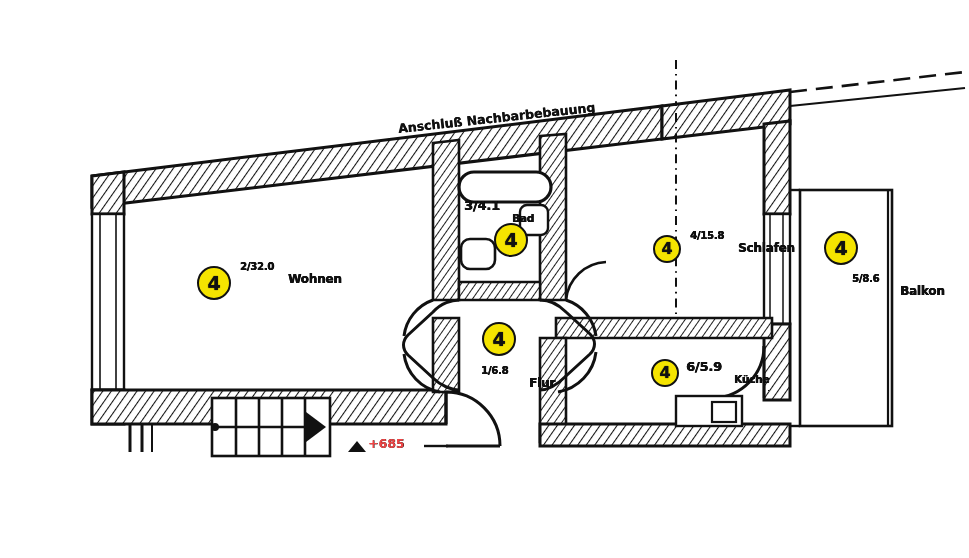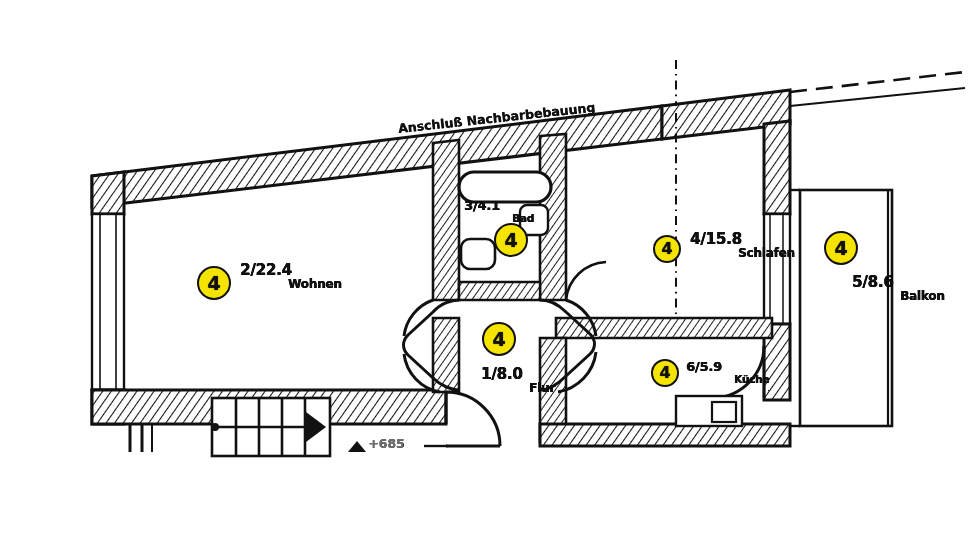--- a/index.html
+++ b/index.html
@@ -34,21 +34,21 @@
     position:absolute;
     z-index:5;
     font-family:"DejaVu Sans", sans-serif;
     color:#111;
     font-weight:bold;
     letter-spacing:-0.2px;
     line-height:1.08;
     white-space:nowrap;
     text-shadow:0.4px 0 0 #000, 0 0.4px 0 #000;
   }
-  .label .area{display:block;font-size:15px;}
+  .label .area{display:block;font-size:10px;}
   .label .name{display:block;font-size:12px;padding-left:48px;}
   .label.tiny .area{font-size:13px;}
   .label.tiny .name{font-size:10.5px;}
 
   
   .wall-note{
     position:absolute;
     z-index:5;
     font-family:"DejaVu Sans", sans-serif;
     font-weight:bold;
@@ -57,21 +57,21 @@
     white-space:nowrap;
     transform:rotate(-6.2deg);
     transform-origin:left center;
     text-shadow:0.4px 0 0 #000;
   }
 
   
   .level-note{
     position:absolute;z-index:5;
     font-family:"DejaVu Sans", sans-serif;
-    font-weight:bold;font-size:12.5px;color:#737373;
+    font-weight:bold;font-size:12.5px;color:#ef4444;
     white-space:nowrap;
     text-shadow:0.4px 0 0 #000;
   }
 </style>
 </head>
 <body>
 
 <div id="stage">
 
   <svg id="plan" viewBox="0 0 969 558">
@@ -197,21 +197,21 @@
       <line x1="676" y1="113" x2="676" y2="316" stroke="#111111" stroke-width="2" stroke-dasharray="9 5 1.6 5"></line>
       <line x1="676" y1="60" x2="676" y2="106" stroke="#111111" stroke-width="2" stroke-dasharray="9 5 1.6 5"></line>
 
       <path d="M 348,452 L 366,452 L 357,441 Z" fill="#111111"></path>
       <line x1="424" y1="446" x2="448" y2="446" stroke="#111111" stroke-width="2.4"></line>
     </g>
   </svg>
 
   <div class="marker" style="left:197px;top:266px;">4</div>
   <div class="label" style="left:240px;top:262px;">
-    <span class="area">2/22.4</span>
+    <span class="area">2/32.0</span>
     <span class="name">Wohnen</span>
   </div>
 
   <div class="marker" style="left:494px;top:223px;">4</div>
   <div class="label tiny" style="left:464px;top:199px;">
     <span class="area">3/4.1</span>
     <span class="name">Bad</span>
   </div>
 
   <div class="marker sm" style="left:653px;top:235px;">4</div>
@@ -221,21 +221,21 @@
   </div>
 
   <div class="marker" style="left:824px;top:231px;">4</div>
   <div class="label" style="left:852px;top:274px;">
     <span class="area">5/8.6</span>
     <span class="name">Balkon</span>
   </div>
 
   <div class="marker" style="left:482px;top:322px;">4</div>
   <div class="label" style="left:481px;top:366px;">
-    <span class="area">1/8.0</span>
+    <span class="area">1/6.8</span>
     <span class="name">Flur</span>
   </div>
 
   <div class="marker sm" style="left:651px;top:359px;">4</div>
   <div class="label tiny" style="left:686px;top:360px;">
     <span class="area">6/5.9</span>
     <span class="name">Küche</span>
   </div>
 
   <div class="wall-note" style="left:398px;top:121px;">Anschluß Nachbarbebauung</div>

